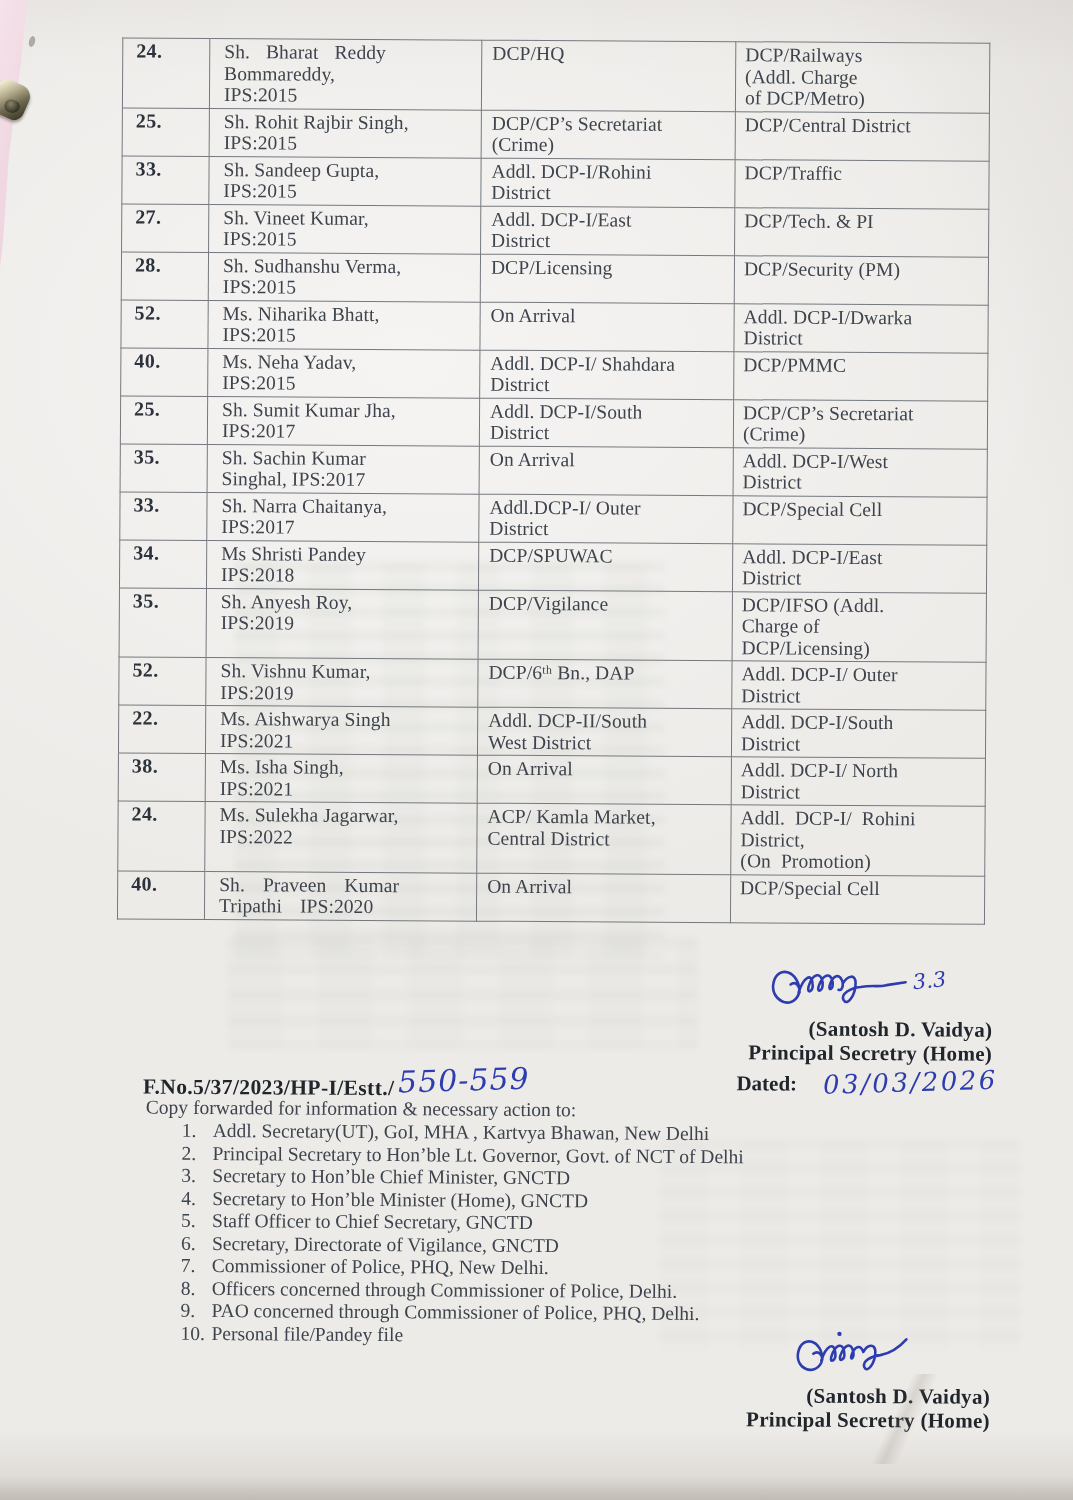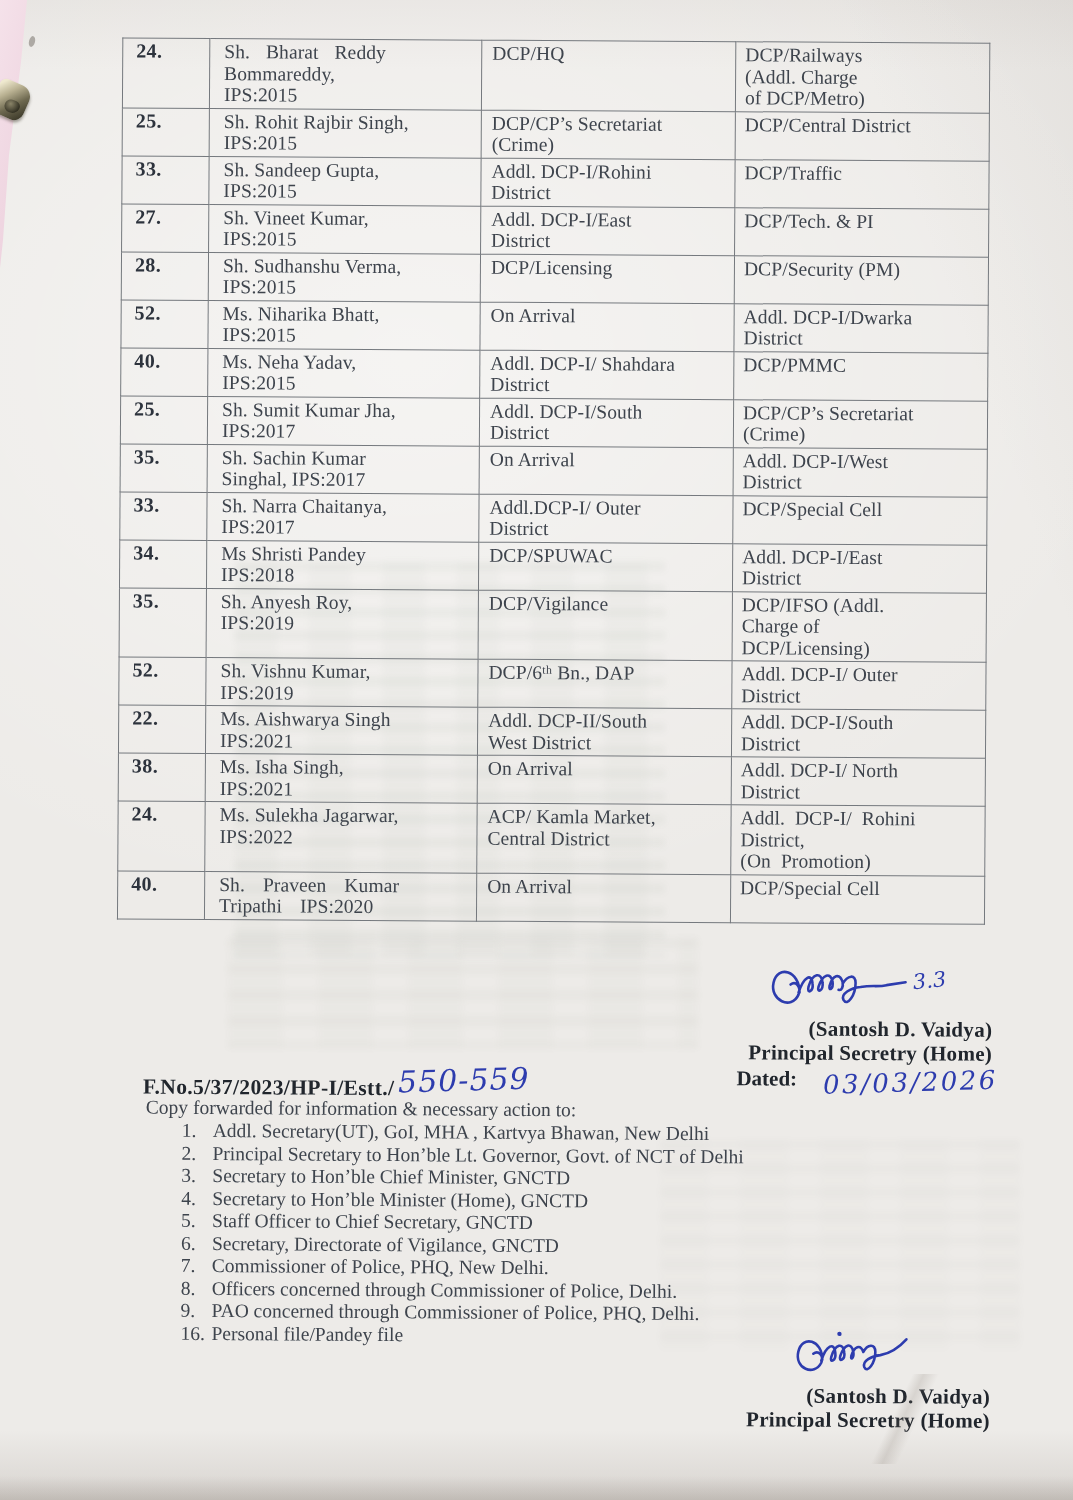--- a/index.html
+++ b/index.html
@@ -68,21 +68,21 @@
   .sig-bottom{left:640px;top:1326px;width:362px;height:115px;}
   .sig-svg{position:absolute;}
   .sig-svg-top{right:10px;top:2px;}
   .sig-svg-bottom{right:56px;top:0;}
   .sig-name,.sig-title{position:absolute;right:8px;font-weight:bold;font-size:21px;letter-spacing:.3px;white-space:nowrap;}
   .sig-top .sig-name{top:62px;}
   .sig-top .sig-title{top:86px;}
   .sig-bottom .sig-name{top:56px;}
   .sig-bottom .sig-title{top:80px;}
   .sig-dated{position:absolute;top:112px;right:2px;display:flex;gap:26px;align-items:flex-start;}
-  .dated-label{font-weight:bold;font-size:21px;}
+  .dated-label{font-weight:bold;font-size:21px;margin-top:5px;}
   .hand{font-family:"DejaVu Serif",serif;font-style:italic;color:var(--handwriting-blue);}
   .dated-value{font-size:26px;letter-spacing:2.5px;transform:rotate(-2deg);white-space:nowrap;}
   
   .fno-line{position:absolute;left:145px;top:1068px;white-space:nowrap;}
   .fno{font-weight:bold;font-size:21.5px;color:var(--ink-bold);letter-spacing:.4px;}
   .fno-hand{display:inline-block;font-size:30px;letter-spacing:1px;transform:translateY(-5px) rotate(-2deg);margin-left:3px;}
   .copy-line{position:absolute;left:148px;top:1099px;font-size:19.5px;color:var(--ink);}
   .recipients{position:absolute;left:184px;top:1122px;font-size:19.5px;color:var(--ink);line-height:22.5px;}
   .recipient{display:flex;}
   .r-num{min-width:31px;flex:none;}
@@ -308,21 +308,21 @@
         </div>
         <div class="recipient">
           <span class="r-num">8.</span>
           <span class="r-text">Officers concerned through Commissioner of Police, Delhi.</span>
         </div>
         <div class="recipient">
           <span class="r-num">9.</span>
           <span class="r-text">PAO concerned through Commissioner of Police, PHQ, Delhi.</span>
         </div>
         <div class="recipient">
-          <span class="r-num">16.</span>
+          <span class="r-num">10.</span>
           <span class="r-text">Personal file/Pandey file</span>
         </div>
       </div>
 
     <div class="sig-block sig-bottom">
       <svg class="sig-svg sig-svg-bottom" width="150" height="52" viewBox="0 0 150 52">
         <g style="stroke:var(--handwriting-blue);fill:none;stroke-width:2.6;stroke-linecap:round;stroke-linejoin:round;">
           <path d="M30,32 C30,12 10,7 6,24 C2,41 22,49 29,35 C32,28 26,22 21,26
                M29,33 C34,17 42,14 43,25 C44,33 37,36 39,29
                C43,16 51,14 52,25 C53,32 46,35 48,28

